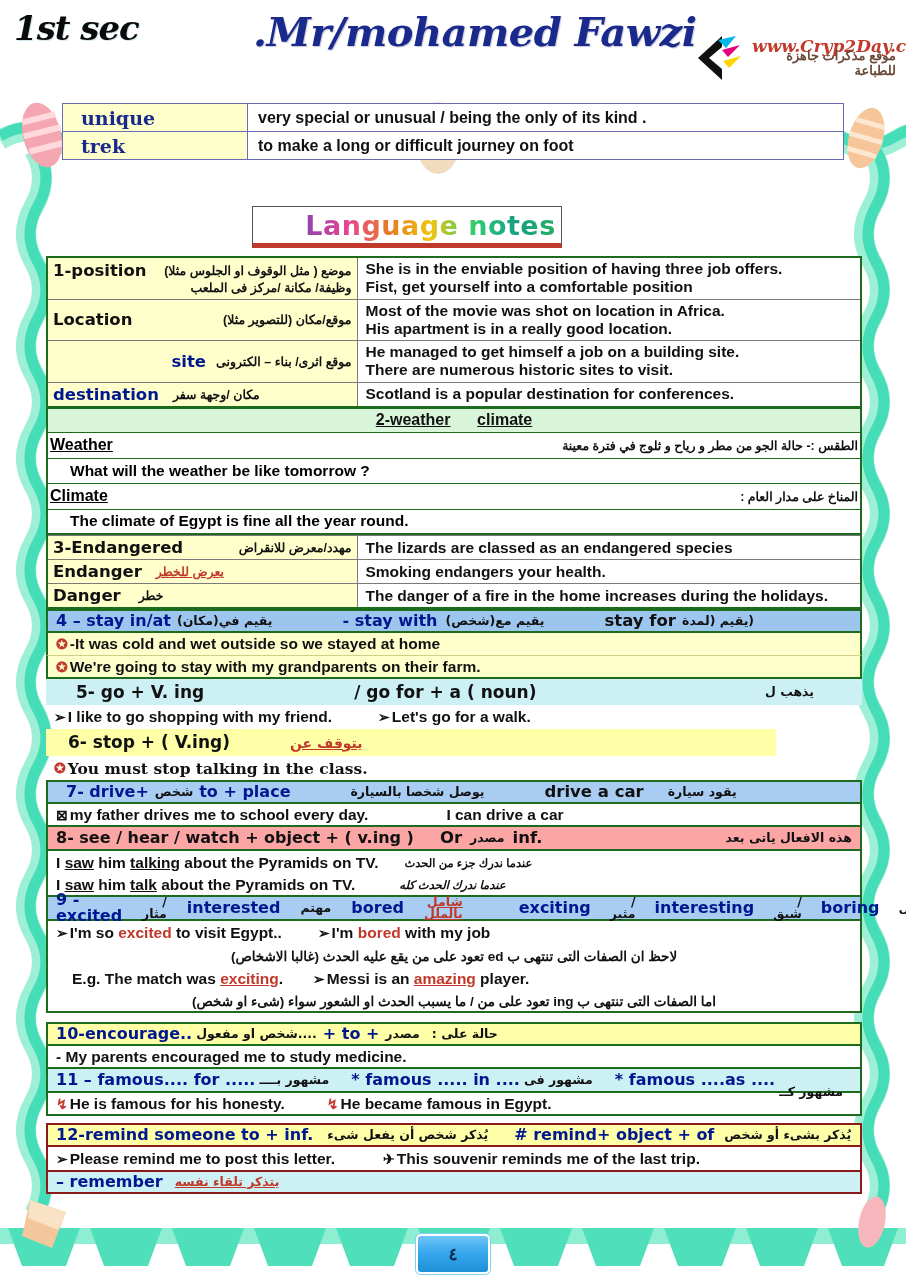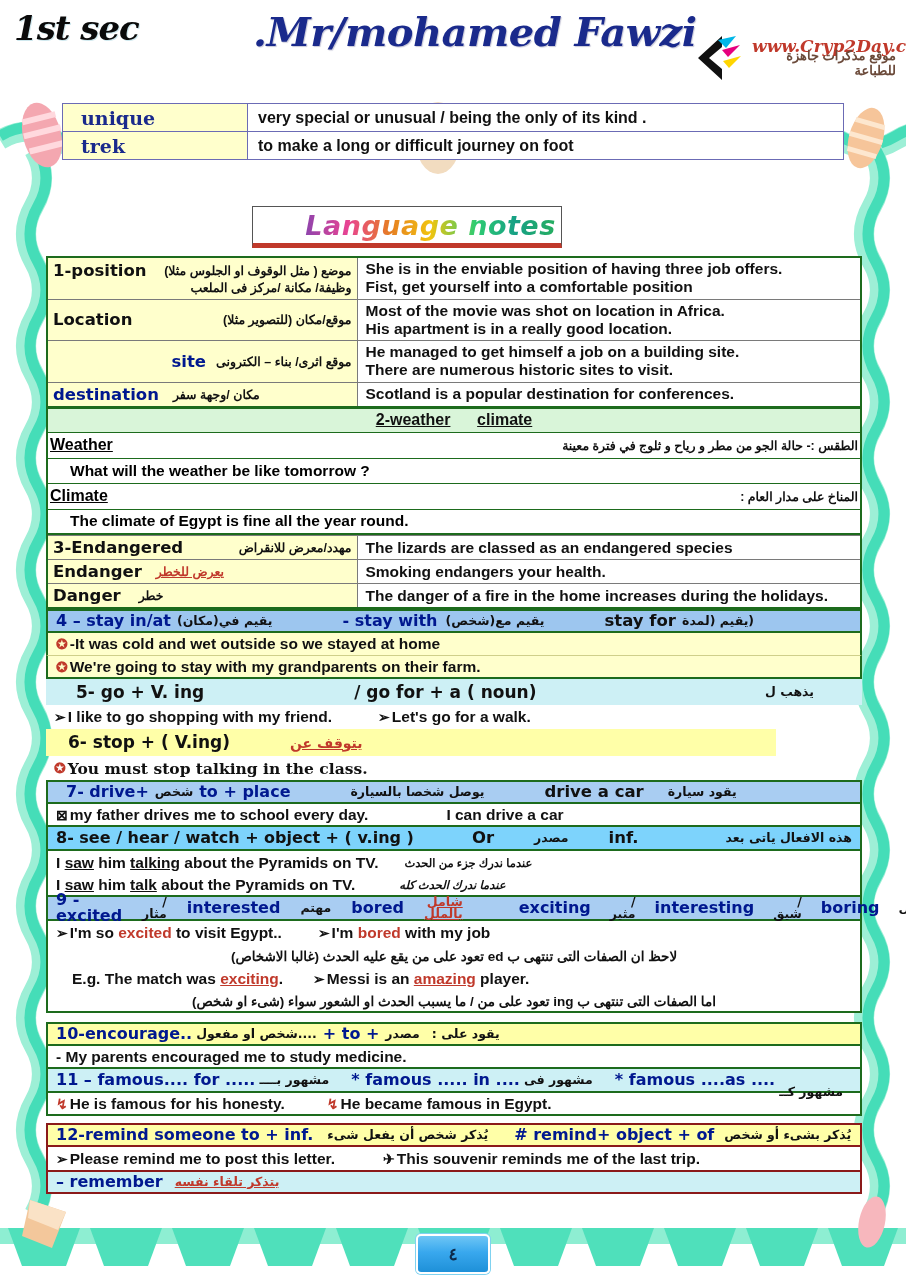--- a/index.html
+++ b/index.html
@@ -67,21 +67,21 @@
     width: 310px; height: 42px; z-index: 4;
     border: 1px solid #555;
     background:
       linear-gradient(#fff 0 0) padding-box,
       repeating-linear-gradient(#fdfdfd 0 2px, #e8e8ee 2px 4px);
     border-bottom: 5px solid #c0392b;
     display: flex; align-items: center; justify-content: center;
   }
   .lang-banner span {
     font-family: "DejaVu Sans", sans-serif;
-    font-weight: bold; font-style: italic; font-size: 27px;
+    font-weight: bold; font-size: 27px;
     background: linear-gradient(90deg,#8e44ad 0%, #e84393 17%, #e67e22 34%, #f1c40f 50%, #2ecc71 68%, #16a085 84%, #27ae60 100%);
     -webkit-background-clip: text; background-clip: text;
     -webkit-text-fill-color: transparent; color: transparent;
     letter-spacing: 0.5px;
     margin-left: 47px;
   }
 
   
   .notes { position: absolute; left: 46px; top: 256px; width: 816px; z-index: 4; }
 
@@ -113,21 +113,21 @@
     border: 2px solid #1d6b1d;
     padding: 2px 8px; height: 24px;
     display: flex; align-items: center;
     font-family: "DejaVu Sans", sans-serif;
     font-weight: bold; font-size: 16px; color: #00188f;
     line-height: 1;
   }
   .strip.blue  { background: #9dc6ef; }
   .strip.yellow{ background: #ffffa8; }
   .strip.cyan  { background: #cdf0f5; }
-  .strip.orange{ background: #7dd3fc; gap: 32px; }
+  .strip.orange{ background: #fca5a5; }
   .strip.lblue { background: #a9cdf2; }
 
   .band {
     border-left: 2px solid #1d6b1d; border-right: 2px solid #1d6b1d;
     padding: 2px 8px; display: flex; align-items: center;
     font-weight: bold; font-size: 15.5px; color: #111; height: 23px;
   }
   .band.white { background: #ffffff; }
   .band.yellowbg { background: #ffffcc; }
 
@@ -473,21 +473,21 @@
     <span class="ar" style="font-size:13.5px;">اما الصفات التى تنتهى ب ing تعود على من / ما يسبب الحدث او الشعور سواء (شىء او شخص)</span>
   </div>
 
   <div style="height:9px;"></div>
 
   <div class="strip yellow">
     <span>10-encourage..</span>
     <span class="ar" style="margin-left:4px;">....شخص او مفعول</span>
     <span style="margin-left:6px;">+ to +</span>
     <span class="ar" style="margin-left:6px;">مصدر</span>
-    <span class="ar" style="margin-left:12px;">يقود على  :</span>
+    <span class="ar" style="margin-left:12px;">حالة على  :</span>
   </div>
   <div class="band white" style="border-bottom:2px solid #1d6b1d;">- My parents encouraged me to study medicine.</div>
 
   <div class="strip cyan" style="border-top:none;">
     <span>11 – famous.... for .....</span>
     <span class="ar" style="margin-left:4px;">مشهور بــــ</span>
     <span style="margin-left:22px;">* famous ..... in ....</span>
     <span class="ar" style="margin-left:4px;">مشهور فى</span>
     <span style="margin-left:22px;">* famous ....as ....</span>
     <span class="ar" style="margin-left:4px;margin-top:24px;">مشهور كــ</span>

